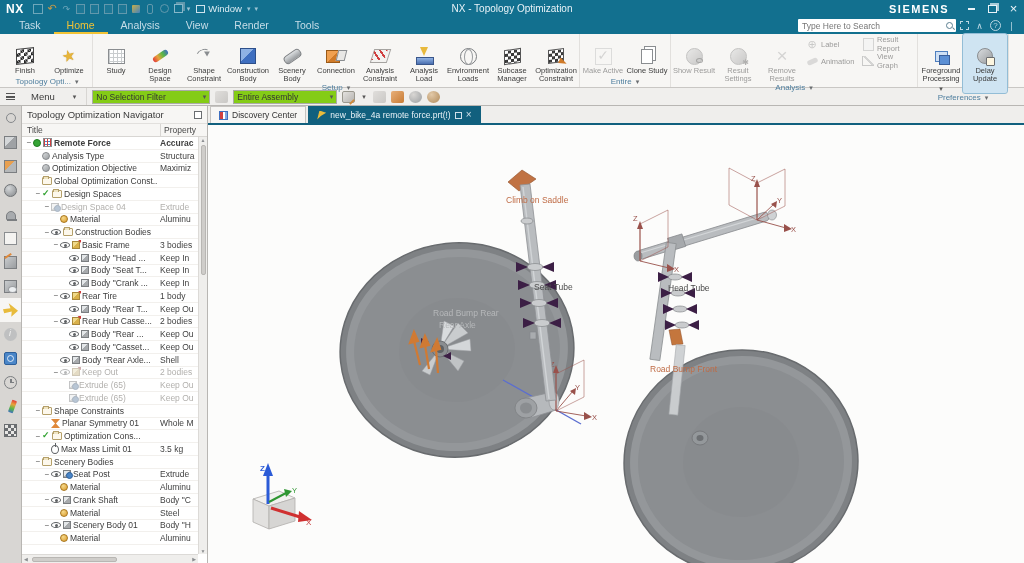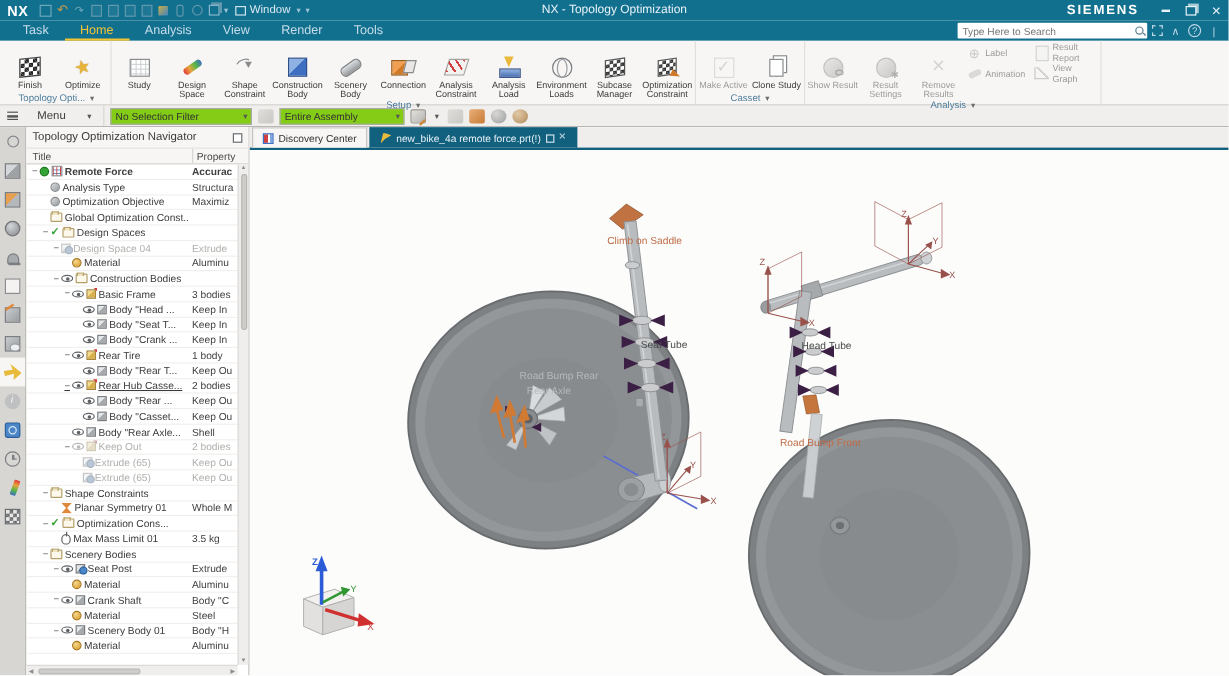--- a/index.html
+++ b/index.html
@@ -323,21 +323,21 @@
           <div class="ritem disabled">
             <span class="ricon r-make-active"></span>
             <span class="rlbl">Make Active</span>
           </div>
           <div class="ritem">
             <span class="ricon r-clone-study"></span>
             <span class="rlbl">Clone Study</span>
           </div>
         </div>
         <div class="rglabel">
-          <span>Casset</span>
+          <span>Entire</span>
           <span class="gcaret"></span>
         </div>
       </div>
       <div class="rgroup">
         <div class="ritems">
           <div class="ritem disabled">
             <span class="ricon r-show-result"></span>
             <span class="rlbl">Show Result</span>
           </div>
           <div class="ritem disabled">
@@ -364,20 +364,37 @@
               <span class="slabel">Result Report</span>
             </div>
             <div class="sitem disabled">
               <span class="ricon-s r-view-graph"></span>
               <span class="slabel">View Graph</span>
             </div>
           </div>
         </div>
         <div class="rglabel">
           <span>Analysis</span>
+          <span class="gcaret"></span>
+        </div>
+      </div>
+      <div class="rgroup">
+        <div class="ritems">
+          <div class="ritem">
+            <span class="ricon r-foreground-processing"></span>
+            <span class="rlbl">Foreground Processing</span>
+            <span class="rcaret"></span>
+          </div>
+          <div class="ritem active">
+            <span class="ricon r-delay-update"></span>
+            <span class="rlbl">Delay Update</span>
+          </div>
+        </div>
+        <div class="rglabel">
+          <span>Preferences</span>
           <span class="gcaret"></span>
         </div>
       </div>
     </div>
 
   <div class="toolbar">
     <span class="tb-menu">
       <span class="burger"></span>
       <span>Menu</span>
       <span class="qcaret" style="color:#555">▾</span>
@@ -570,21 +587,21 @@
           <div class="trow">
             <span class="c1" style="padding-left: 39px;">
               <span class="exp"></span>
               <span class="tico t-eye"></span>
               <span class="tico t-body"></span>
               <span class="lbl">Body "Rear T...</span>
             </span>
             <span class="c2">Keep Ou</span>
           </div>
           <div class="trow">
-            <span class="c1" style="padding-left: 30px; text-decoration: underline;">
+            <span class="c1" style="padding-left: 30px;">
               <span class="exp has"></span>
               <span class="tico t-eye"></span>
               <span class="tico t-group"></span>
               <span class="lbl">Rear Hub Casse...</span>
             </span>
             <span class="c2">2 bodies</span>
           </div>
           <div class="trow">
             <span class="c1" style="padding-left: 39px;">
               <span class="exp"></span>

